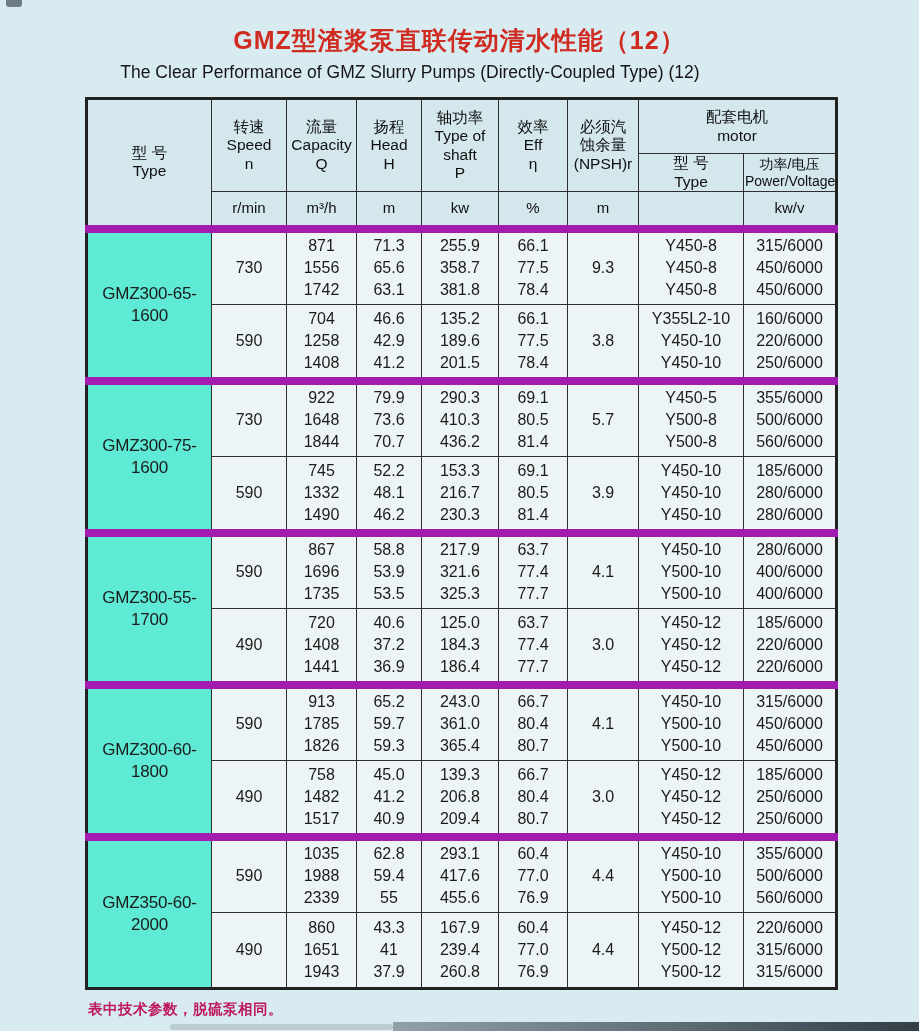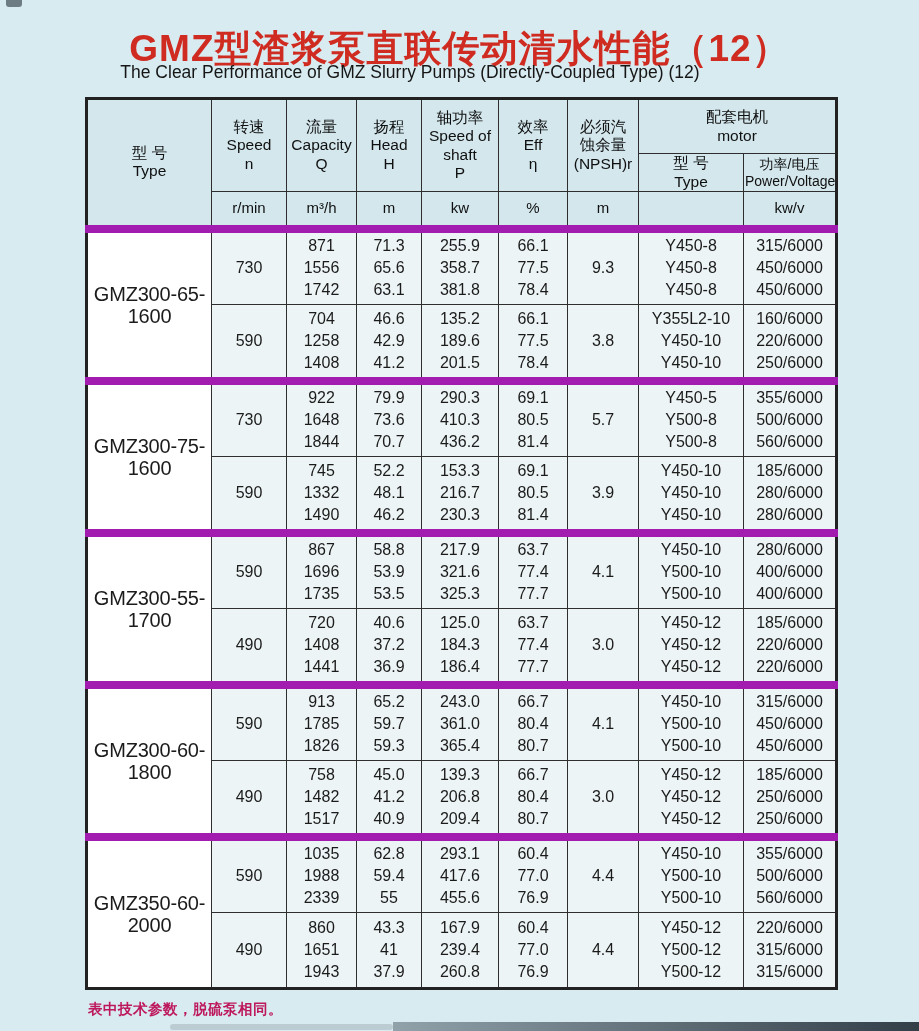--- a/index.html
+++ b/index.html
@@ -8,21 +8,21 @@
     width: 919px; height: 1031px;
     position: relative;
     overflow: hidden;
     background: #d8ebf0;
     font-family: "Liberation Sans", sans-serif;
     color: #1b1b1b;
   }
   .page-title {
     position: absolute; top: 24px; left: 0; width: 919px;
     text-align: center;
-    font-size: 37px; font-weight: bold; letter-spacing: 1px;
+    font-size: 25px; font-weight: bold; letter-spacing: 1px;
     color: #cf2b20;
   }
   .page-subtitle {
     position: absolute; top: 62px; left: 0; width: 820px;
     text-align: center;
     font-size: 17.5px; color: #161616;
   }
   table.pump-table {
     position: absolute; top: 97px; left: 85px;
     width: 750px;
@@ -50,23 +50,23 @@
   .pump-table thead tr.h3 th { border-bottom: 3px solid #c2410c; font-size: 15px; }
   .pump-table th.motor-power-head { font-size: 14px; line-height: 17px; margin-left: 23px; }
   .pump-table tbody td {
     background: #edf4f5;
     font-size: 16px;
     line-height: 22px;
     height: 76px;
   }
   .pump-table tbody tr.block-start td { border-top: 8px solid #a21caf; }
   .pump-table td.model-cell {
-    font-size: 20px;
+    font-size: 17px;
     letter-spacing: -0.2px;
-    background: #ffffff;
+    background: #5eead4;
   }
   .footnote {
     position: absolute; top: 1000px; left: 88px;
     font-size: 14.5px; font-weight: 700; color: #be185d;
     letter-spacing: 0.5px;
   }
   
   .artifact-corner {
     position: absolute; top: 0; left: 6px; width: 16px; height: 7px;
     background: rgba(22,32,42,.55); border-radius: 0 0 3px 3px;
@@ -107,21 +107,21 @@
       <th rowspan="2">转速
 Speed
 n</th>
       <th rowspan="2">流量
 Capacity
 Q</th>
       <th rowspan="2">扬程
 Head
 H</th>
       <th rowspan="2">轴功率
-Speed of
+Type of
 shaft
 P</th>
       <th rowspan="2">效率
 Eff
 η</th>
       <th rowspan="2">必须汽
 蚀余量
 (NPSH)r</th>
       <th colspan="2">配套电机
 motor</th>

